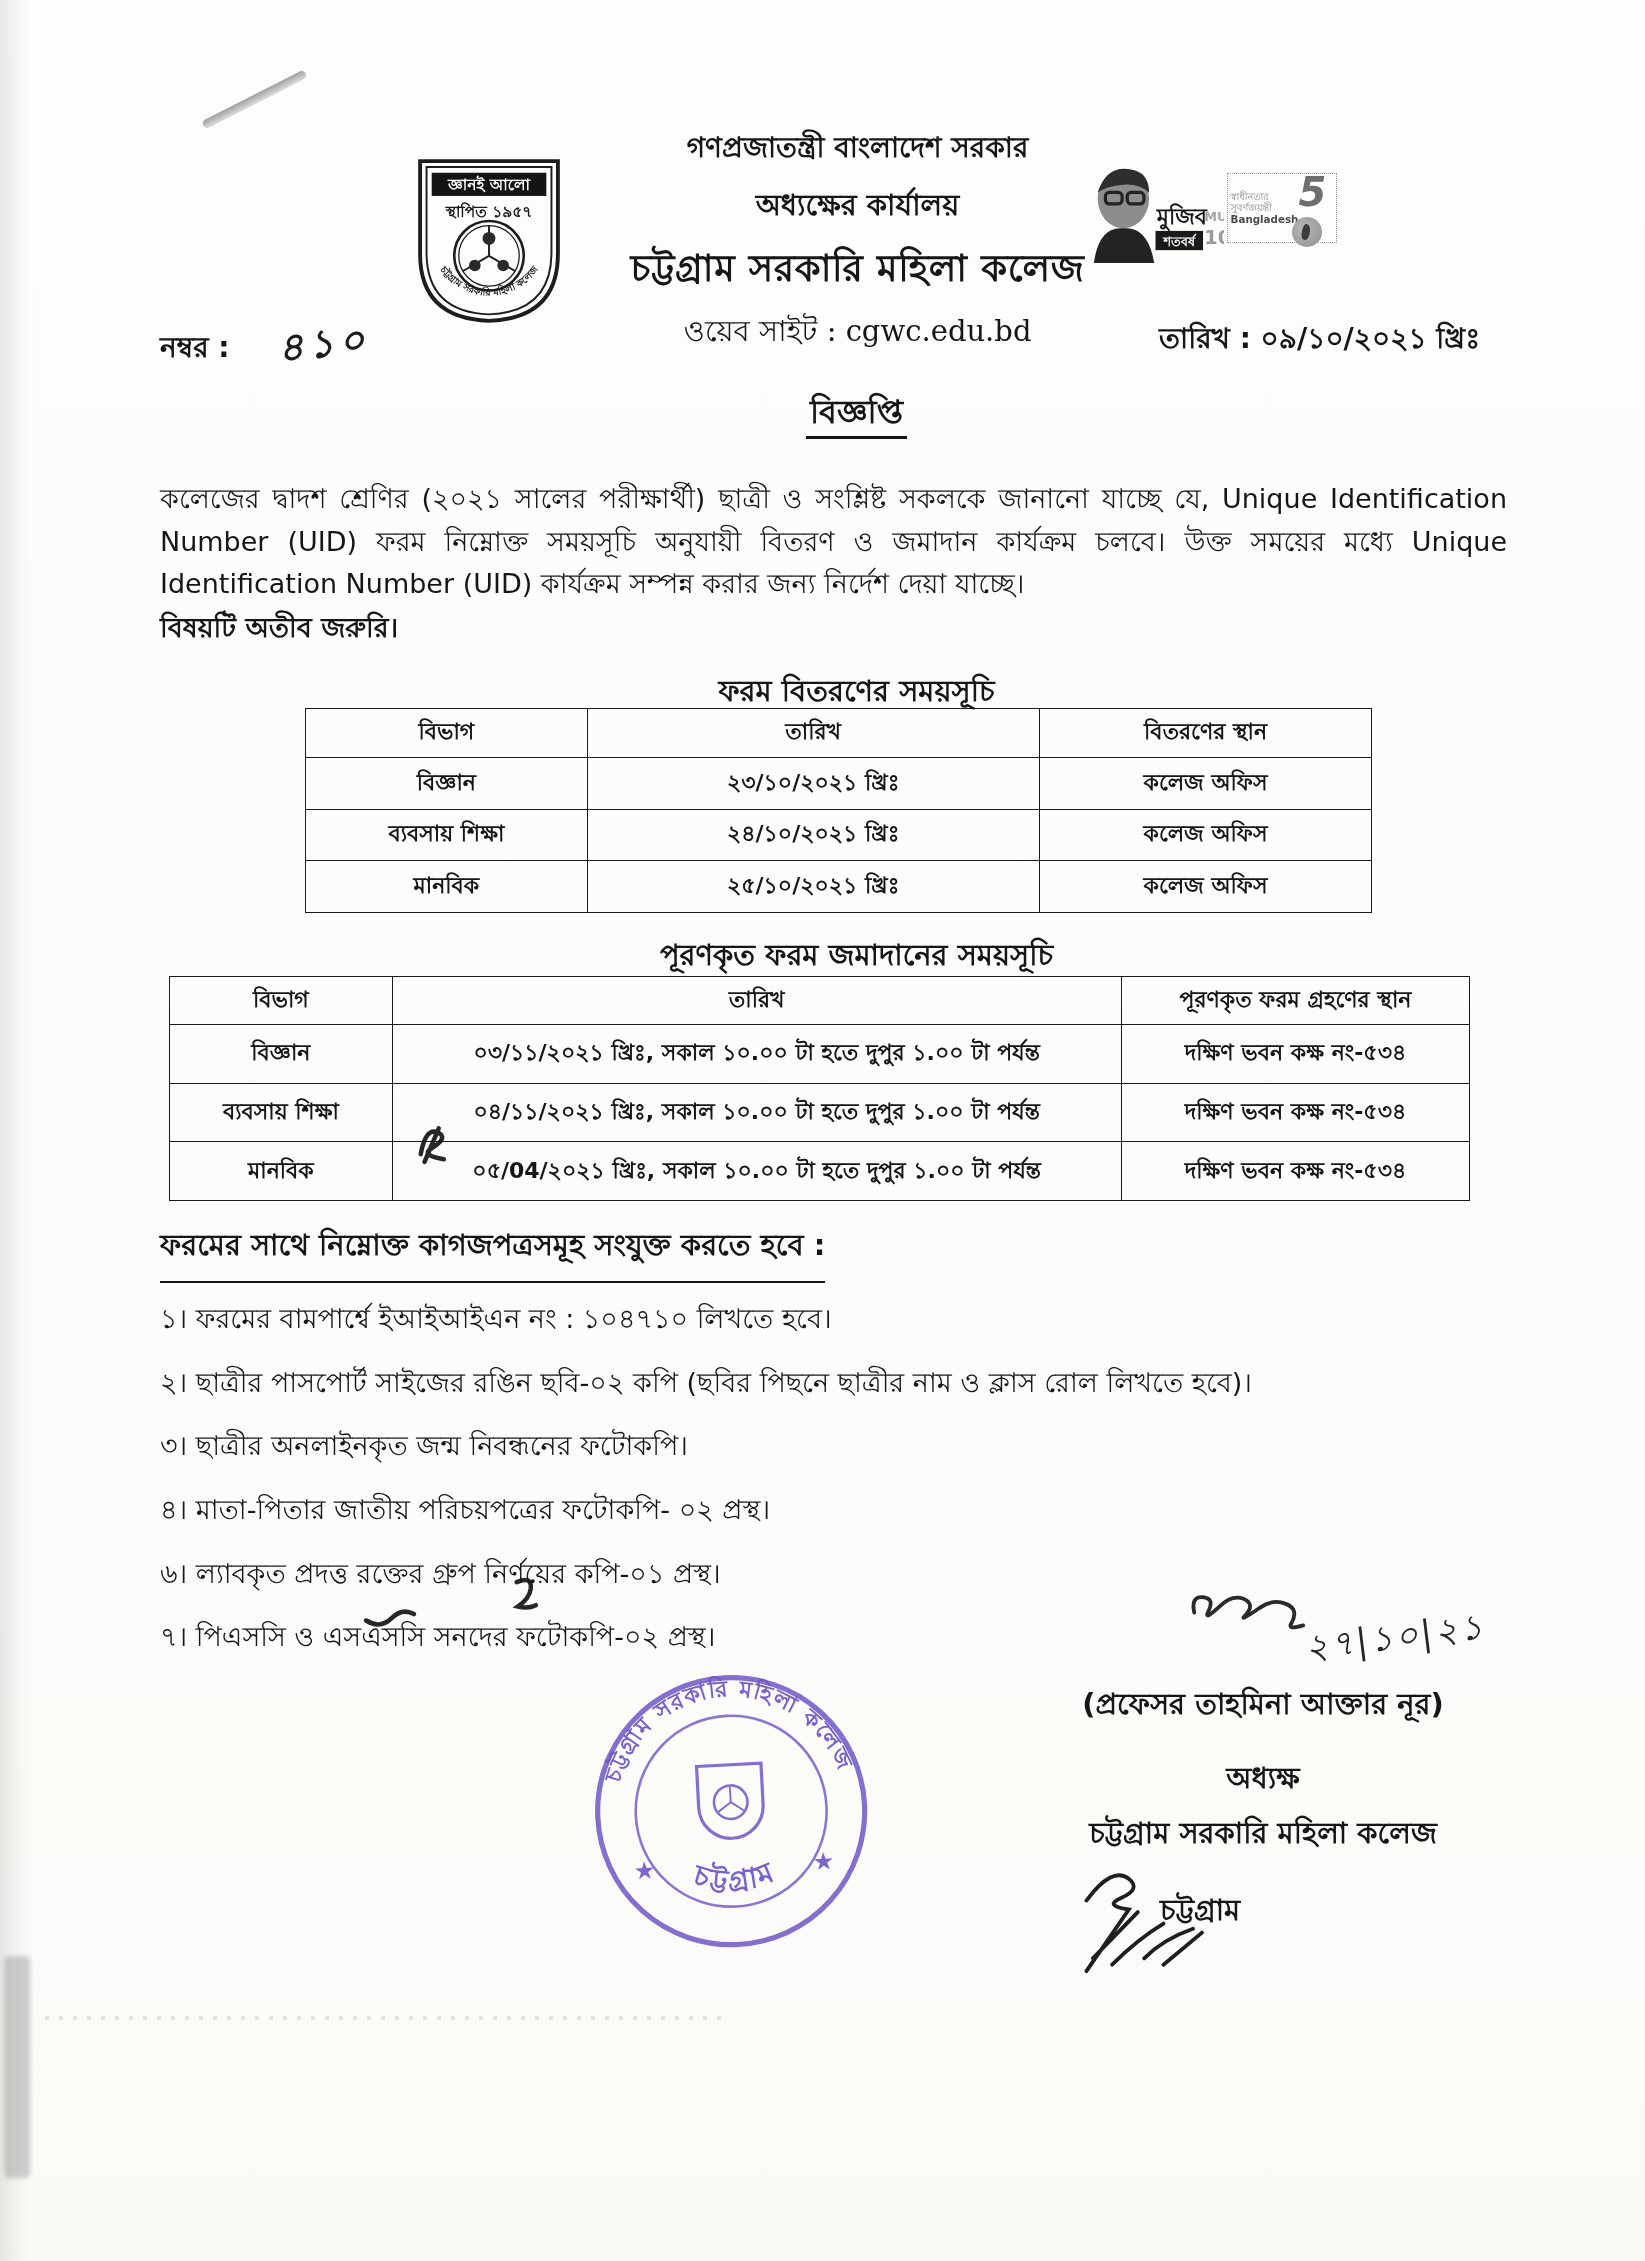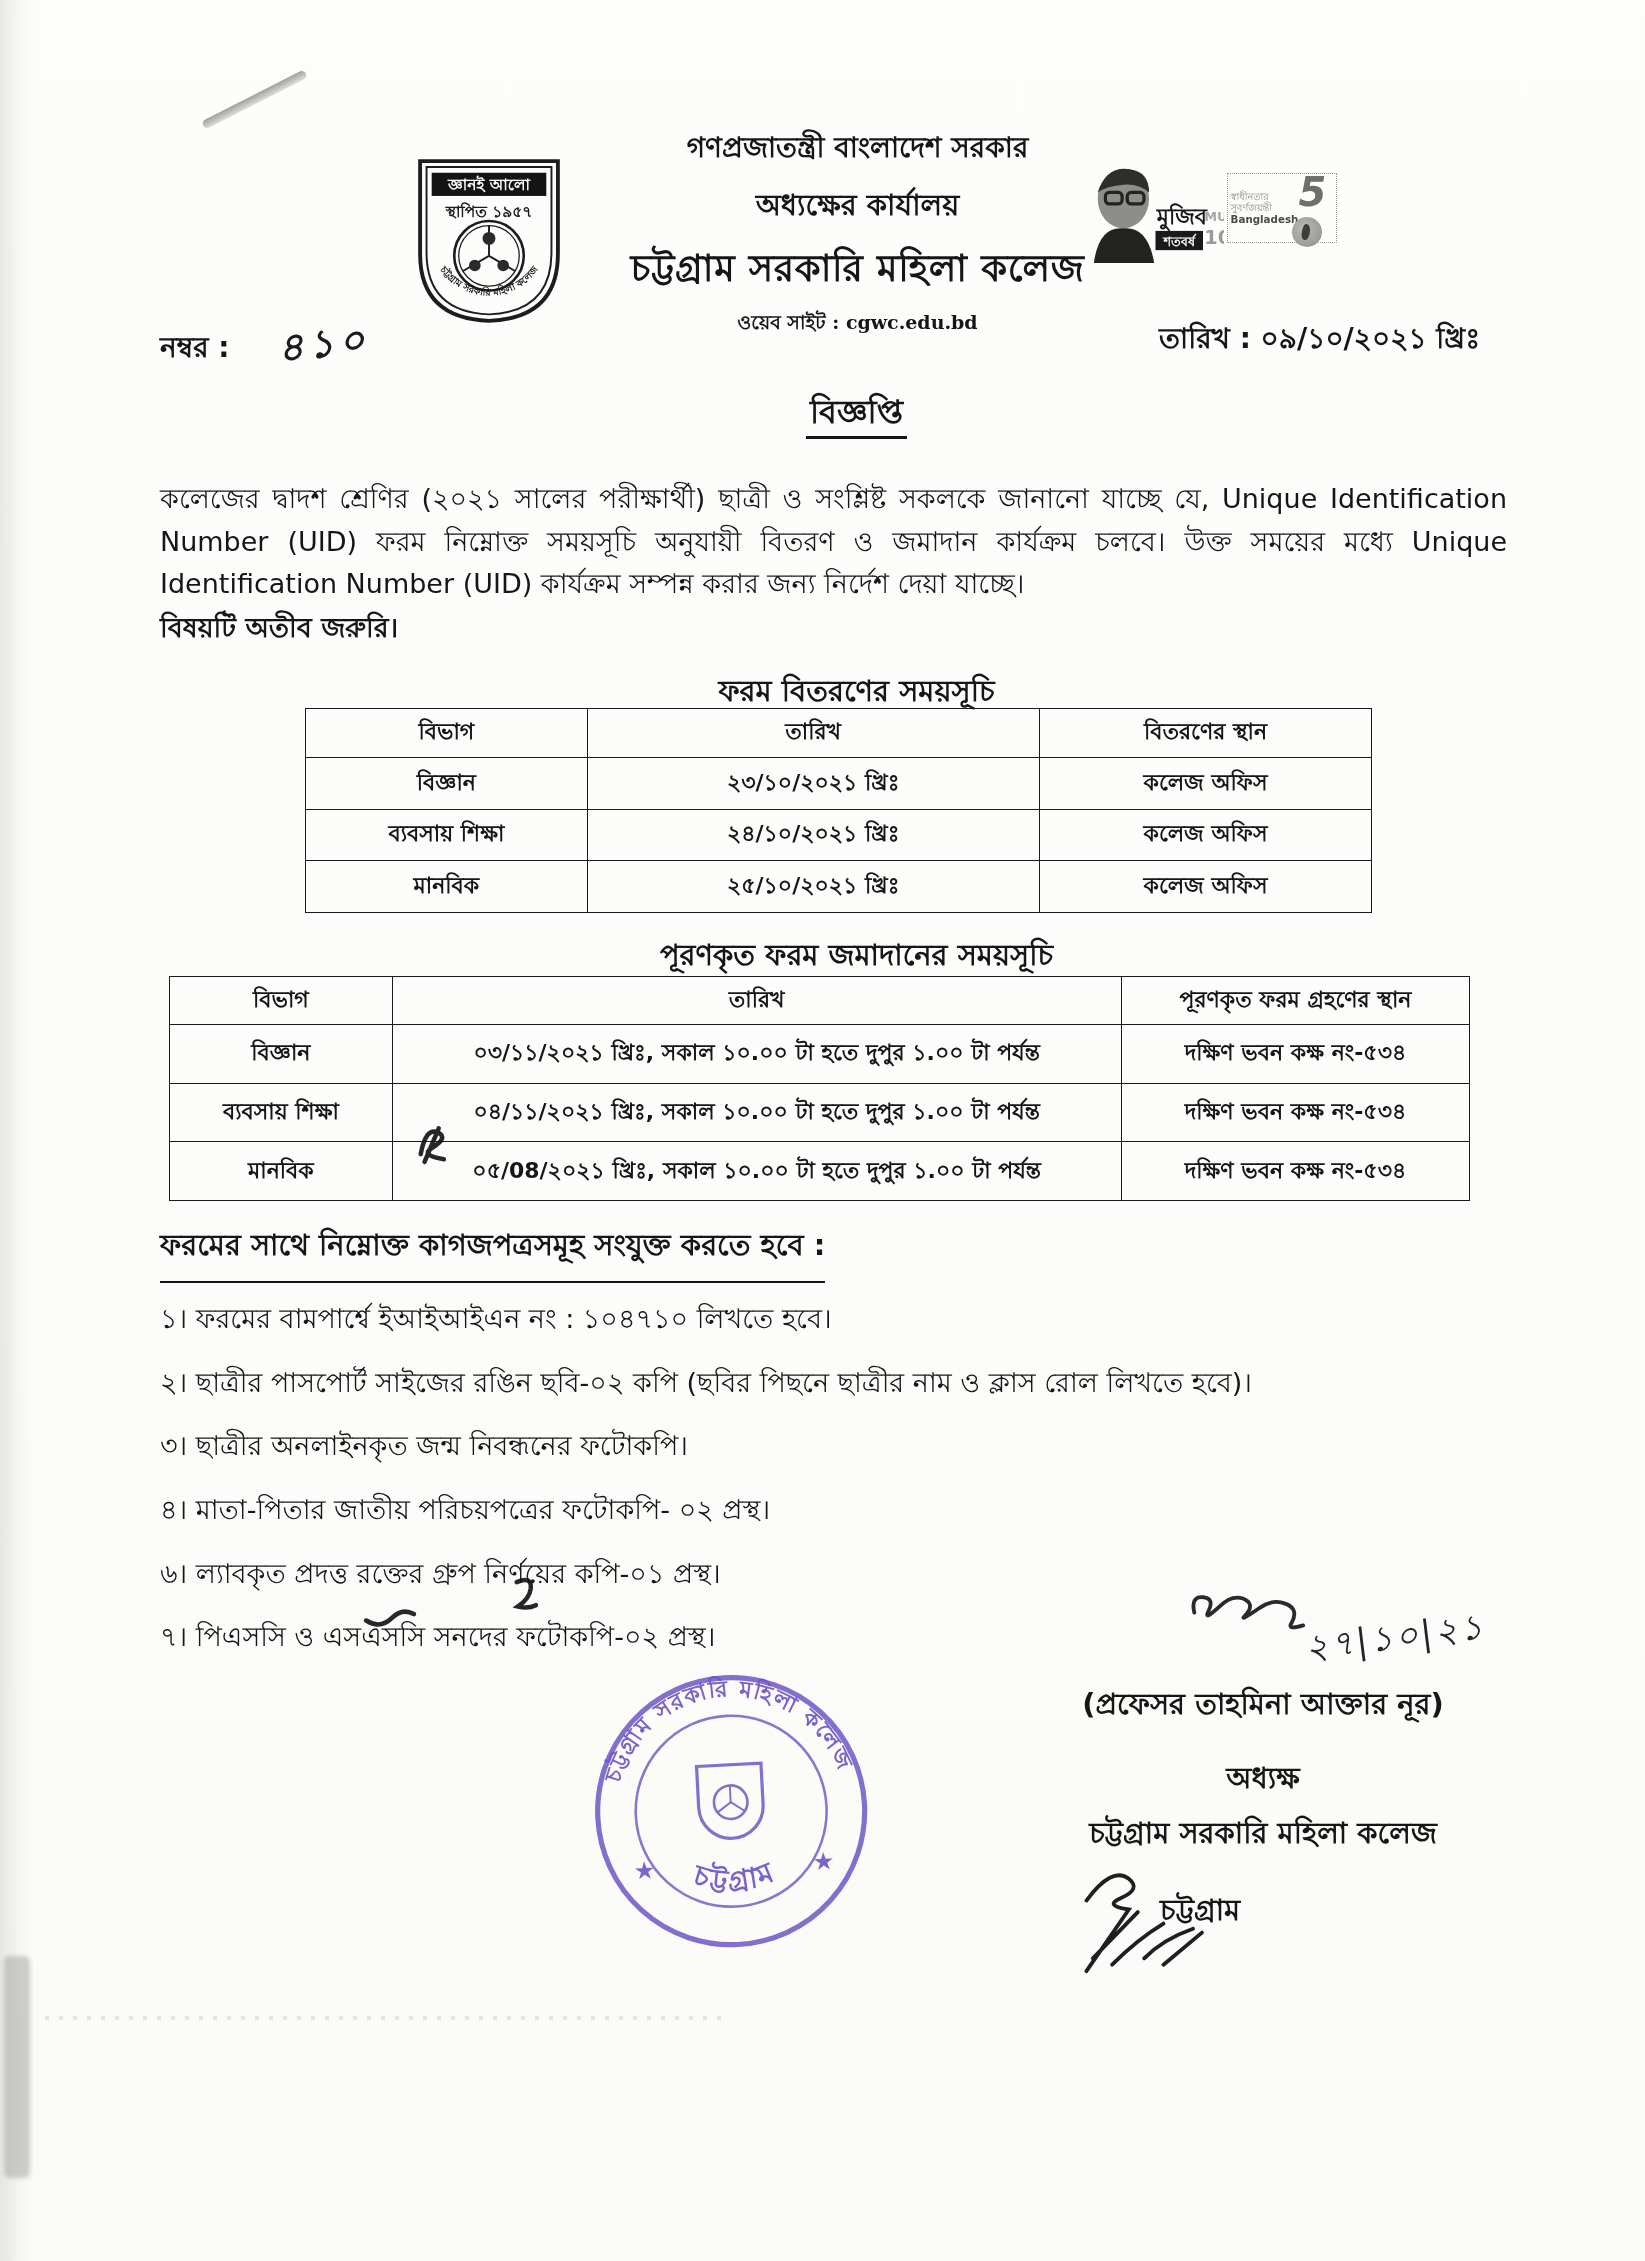--- a/index.html
+++ b/index.html
@@ -18,21 +18,21 @@
   .pen-mark{left:197px;top:95px;width:115px;height:9px;transform:rotate(-27deg);
     background:linear-gradient(180deg,#8f8f8d,#d9d9d6);border-radius:4.5px;opacity:.85;}
   .noise-line{left:45px;top:2016px;width:683px;height:3.9px;opacity:.25;
     background:repeating-linear-gradient(90deg,#9a9a98 0 3.9px,transparent 3.9px 14px);}
   
   .hdr-text{left:548px;top:126px;width:619px;}
   .hdr-l1{font-size:28px;font-weight:bold;}
   .hdr-l2{font-size:29px;font-weight:bold;margin-top:9px;}
   .hdr-l3{font-size:37px;font-weight:bold;margin-top:7.7px;letter-spacing:0.6px;}
   .hdr-l4{font-size:23px;margin-top:7.7px;}
-  .hdr-l5{font-size:19px;font-weight:bold;margin-top:6.4px;font-family:"DejaVu Serif","Liberation Serif",serif;}
+  .hdr-l5{font-size:29px;font-weight:normal;margin-top:6.4px;font-family:"DejaVu Serif","Liberation Serif",serif;}
   .seal-college{left:411px;top:156px;width:156px;height:170px;}
   .logo-mujib{left:1087px;top:159px;width:137px;height:104px;}
   .logo-bd50{left:1227px;top:173px;width:110px;height:70px;border:1.9px dotted #9a9a98;
     display:flex;align-items:center;justify-content:space-around;padding:2.6px;box-sizing:border-box;}
   .bd50-txt{font-size:9.7px;color:#8b8b89;line-height:1.15;}
   .bd50-bang{font-size:10.3px;font-weight:bold;color:#4a4a48;}
   .bd50-five{font-size:40px;font-weight:bold;color:#6e6e6c;font-style:italic;line-height:1;}
   .bd50-circle{width:30px;height:30px;border-radius:50%;background:radial-gradient(circle at 40% 40%,#b9b9b7,#8d8d8b);
     display:inline-block;position:relative;top:5.2px;left:-6.4px;}
   .bd50-blob{position:absolute;left:10.3px;top:6.4px;width:7.7px;height:15.5px;background:#3c3c3a;border-radius:40% 60% 50% 50%;transform:rotate(12deg);}
@@ -195,21 +195,21 @@
       <td>০৩/১১/২০২১ খ্রিঃ, সকাল ১০.০০ টা হতে দুপুর ১.০০ টা পর্যন্ত</td>
       <td>দক্ষিণ ভবন কক্ষ নং-৫৩৪</td>
     </tr>
     <tr>
       <td>ব্যবসায় শিক্ষা</td>
       <td>০৪/১১/২০২১ খ্রিঃ, সকাল ১০.০০ টা হতে দুপুর ১.০০ টা পর্যন্ত</td>
       <td>দক্ষিণ ভবন কক্ষ নং-৫৩৪</td>
     </tr>
     <tr>
       <td>মানবিক</td>
-      <td>০৫/08/২০২১ খ্রিঃ, সকাল ১০.০০ টা হতে দুপুর ১.০০ টা পর্যন্ত</td>
+      <td>০৫/04/২০২১ খ্রিঃ, সকাল ১০.০০ টা হতে দুপুর ১.০০ টা পর্যন্ত</td>
       <td>দক্ষিণ ভবন কক্ষ নং-৫৩৪</td>
     </tr>
   </tbody>
     </table>
 
   <svg class="abs scrib-box" style="left:413px;top:1122px;width:45px;height:45px;" viewBox="0 0 70 70">
     <path class="scrib" d="M12,50 Q20,8 38,16 Q56,24 30,40 Q10,52 48,58 M40,10 L18,62"></path>
   </svg>
 
   <div class="abs att-head">

